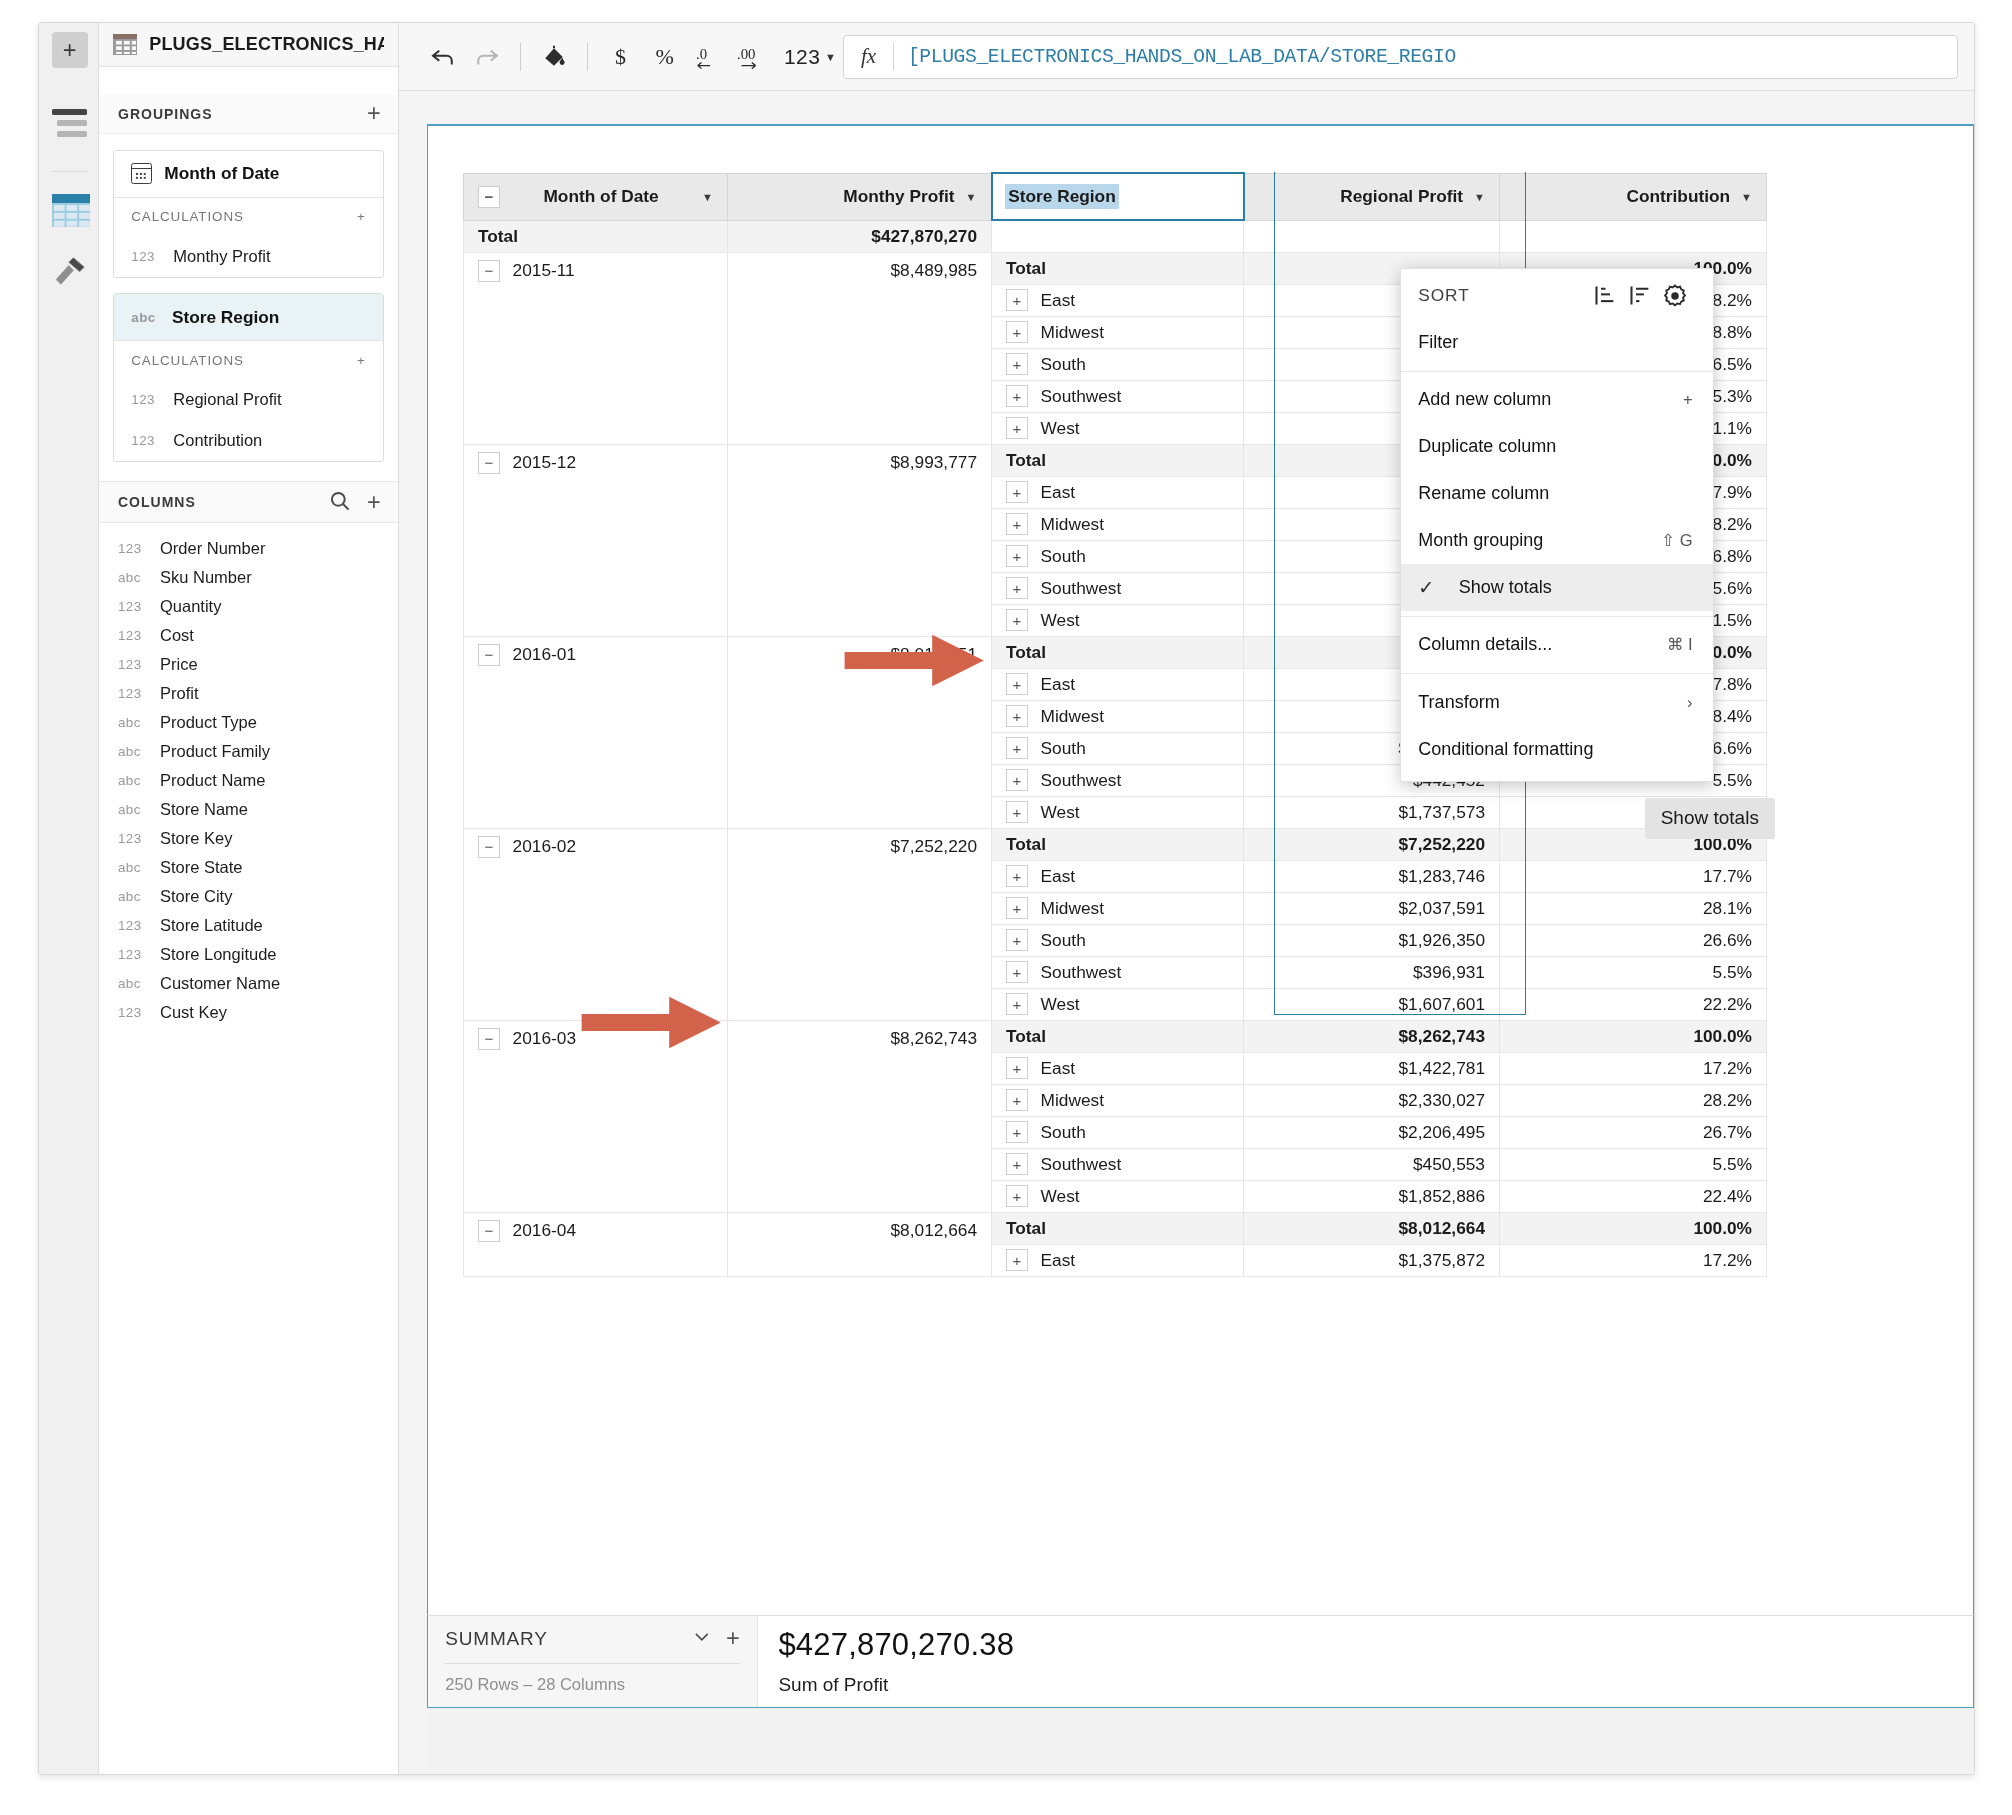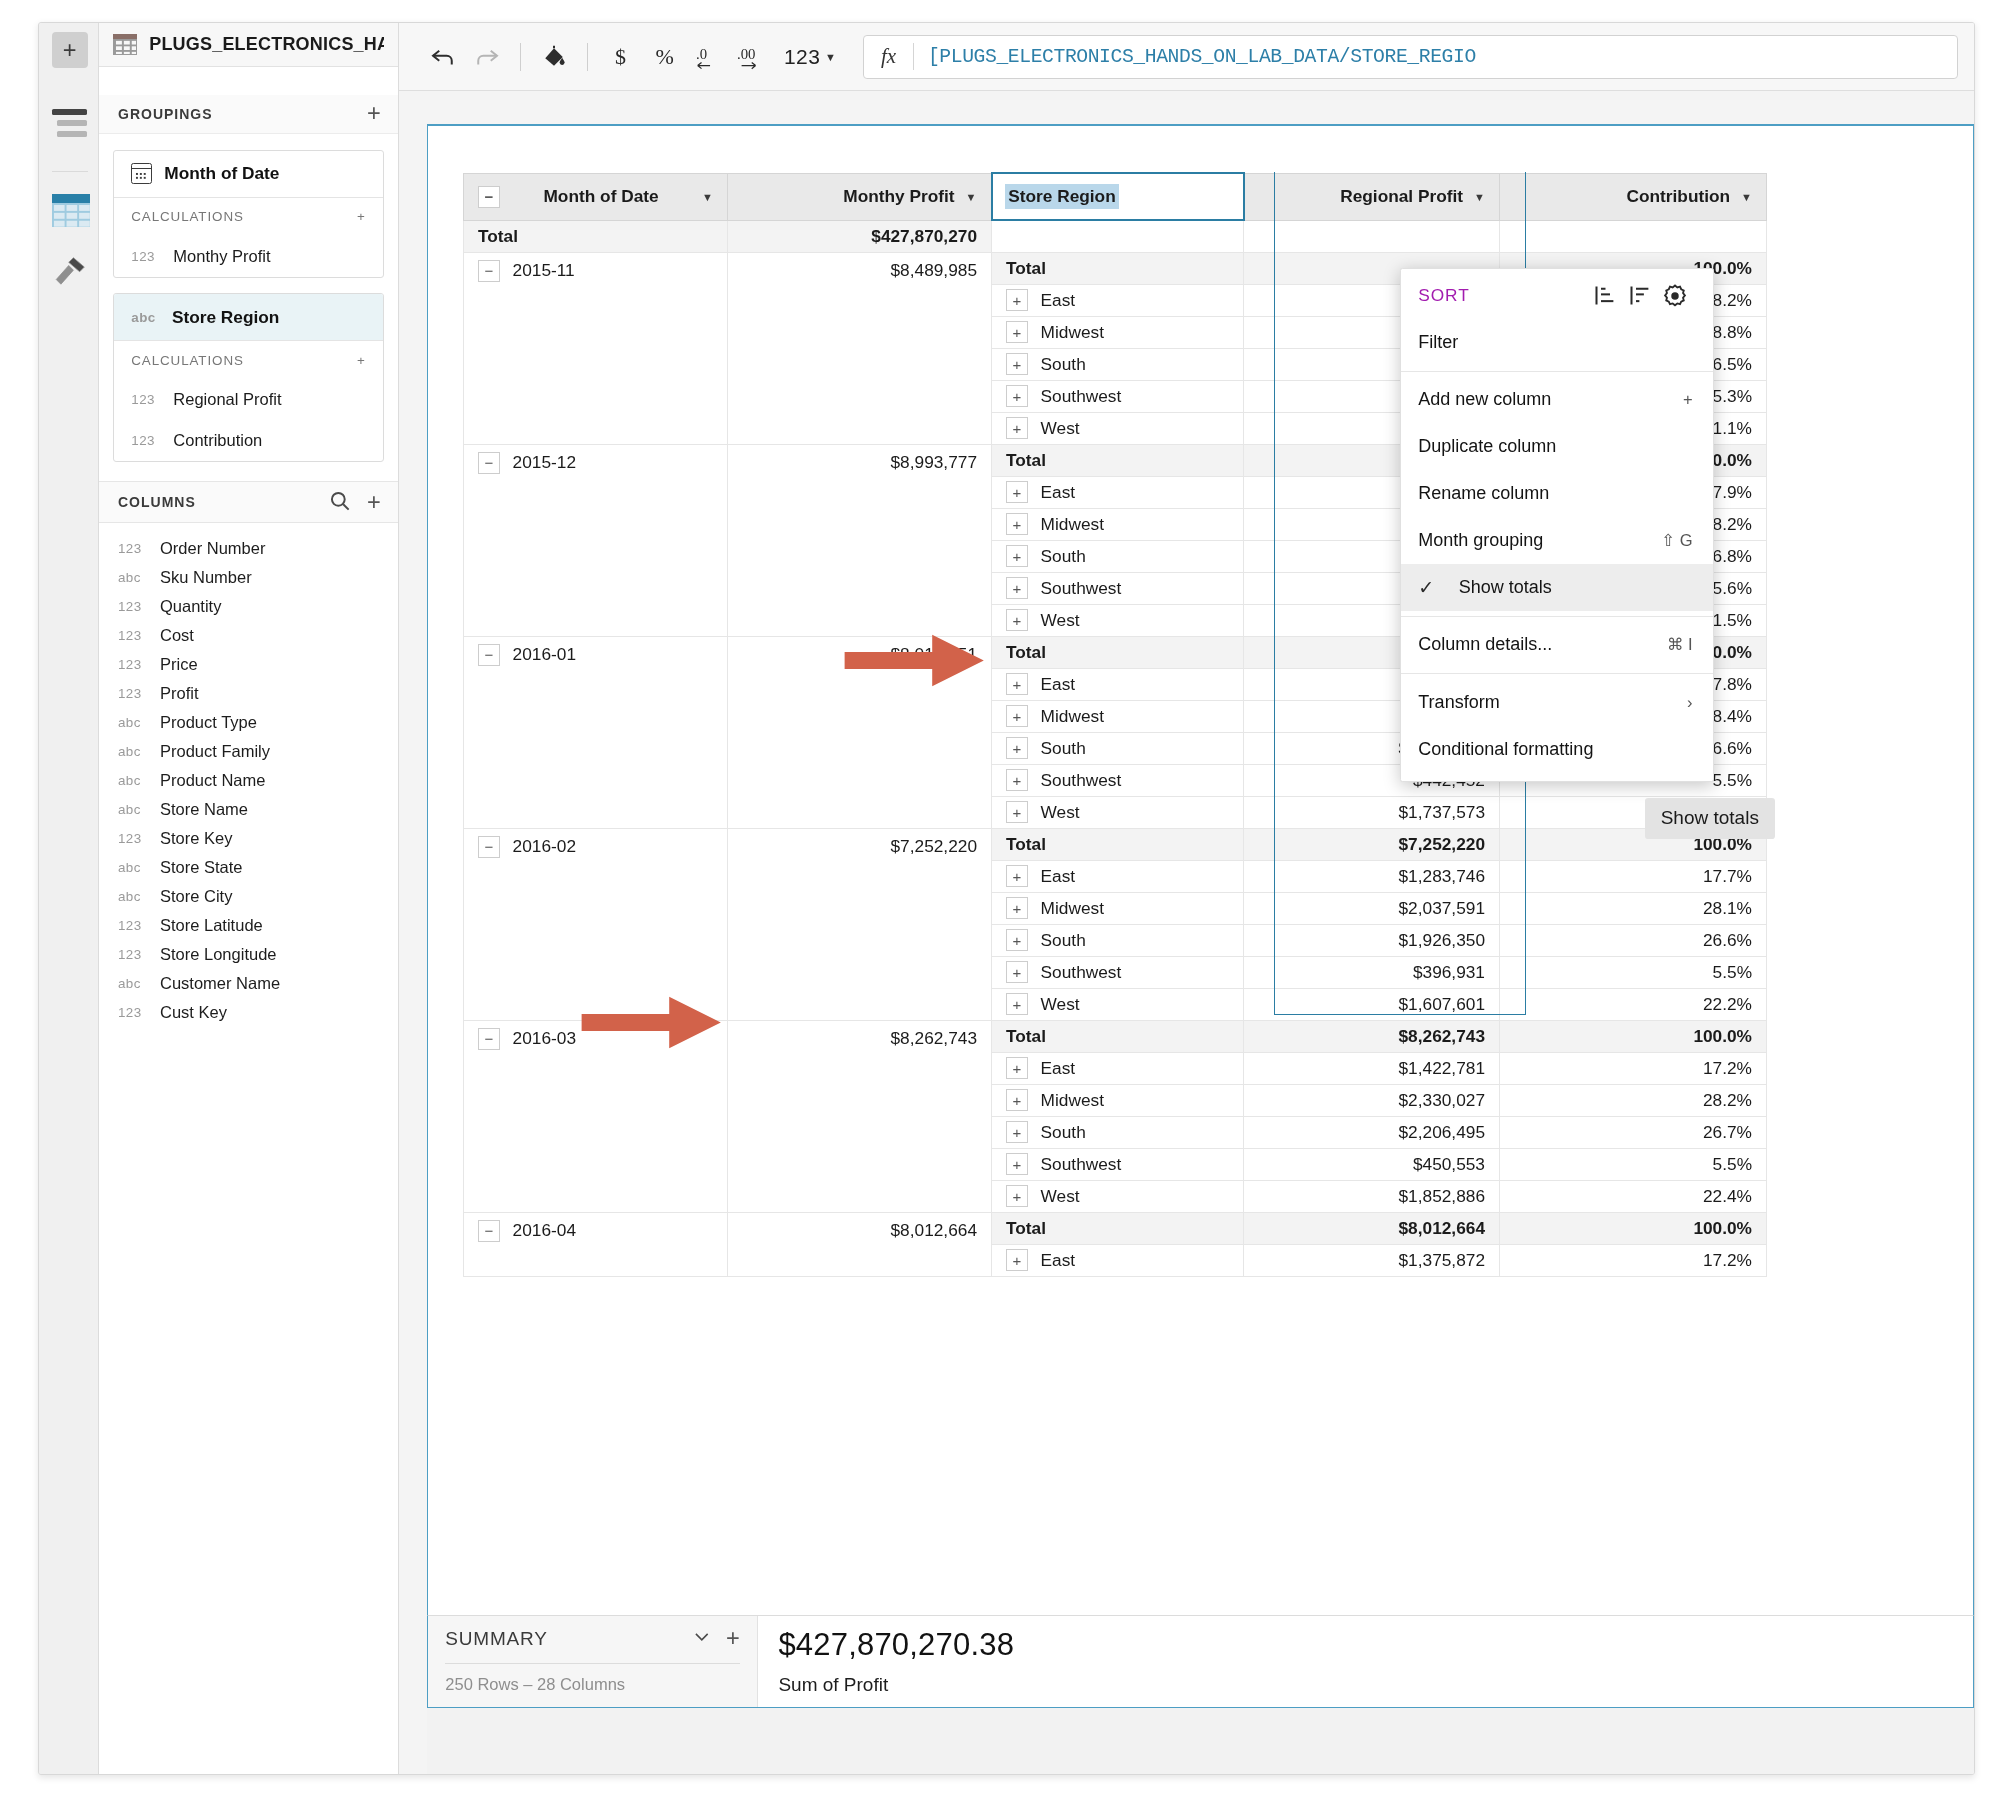--- a/index.html
+++ b/index.html
@@ -140,21 +140,21 @@
     height: 68px; background:#f7f7f7; border-bottom:0.8px solid #dedede;
     display:flex; align-items:center; padding: 0 15.7px 0 22px; gap: 0;
   }
   .tb-btn { width:44px; height:44px; display:flex; align-items:center; justify-content:center;
     font-size:23.6px; color:#2e2e2e; }
   .tb-sep { width:0.8px; height:28px; background:#cfcfcf; margin: 0 11px; }
   .tb-txt { font-size:22px; color:#2a2a2a; font-family:"Liberation Serif", serif;}
   .num123 { font-size:21px; color:#222; letter-spacing:0.4px; }
   .caret { font-size:11px; color:#333; margin-left:4.7px;}
   .formula-bar {
-    flex:1; height:44px; margin-left:21px; background:#fff;
+    flex:1; height:44px; margin-left:1px; background:#fff;
     border:0.8px solid #d2d2d2; border-radius:3.9px;
     display:flex; align-items:center; overflow:hidden;
   }
   .fx { width:49px; text-align:center; font-size:21px; color:#333;
         font-family:"Liberation Serif", serif; font-style:italic; }
   .fx-div { width:0.8px; height:27px; background:#d5d5d5; }
   .formula-text {
     flex:1; padding-left:14px; font-family:"Liberation Mono", monospace;
     font-size:19.7px; color:#2d7fa8; white-space:nowrap; overflow:hidden; letter-spacing:-0.4px;
   }
@@ -218,21 +218,21 @@
 
   
   .ctxmenu {
     position:absolute; left:972px; top:142px; width:314px;
     background:#fff; border:0.8px solid #e0e0e0; border-radius:2.4px;
     box-shadow:0 3.9px 17.3px rgba(0,0,0,0.22); z-index:20; padding: 3.1px 0 7.9px 0;
   }
   .ctx-sort {
     height:47px; display:flex; align-items:center; padding: 0 20.4px 0 17.3px; gap: 0;
   }
-  .ctx-sort .lab { font-size:17.3px; color:#a21caf; letter-spacing:0.9px; flex:1;}
+  .ctx-sort .lab { font-size:17.3px; color:#404040; letter-spacing:0.9px; flex:1;}
   .sort-ico { width:35px; display:flex; align-items:center; justify-content:center;}
   .ctx-item {
     height:47px; display:flex; align-items:center; padding:0 20.4px 0 17.3px;
     font-size:18px; color:#141414; gap:9.4px;
   }
   .ctx-item .txt { flex:1; }
   .ctx-item .rt { color:#555; font-size:16.5px; }
   .ctx-item.hl { background:#ededed; }
   .ctx-item .chk { width:31px; font-size:19px; color:#2a2a2a; }
   .ctx-sep { height:0.8px; background:#e6e6e6; margin: 4.7px 0; }

